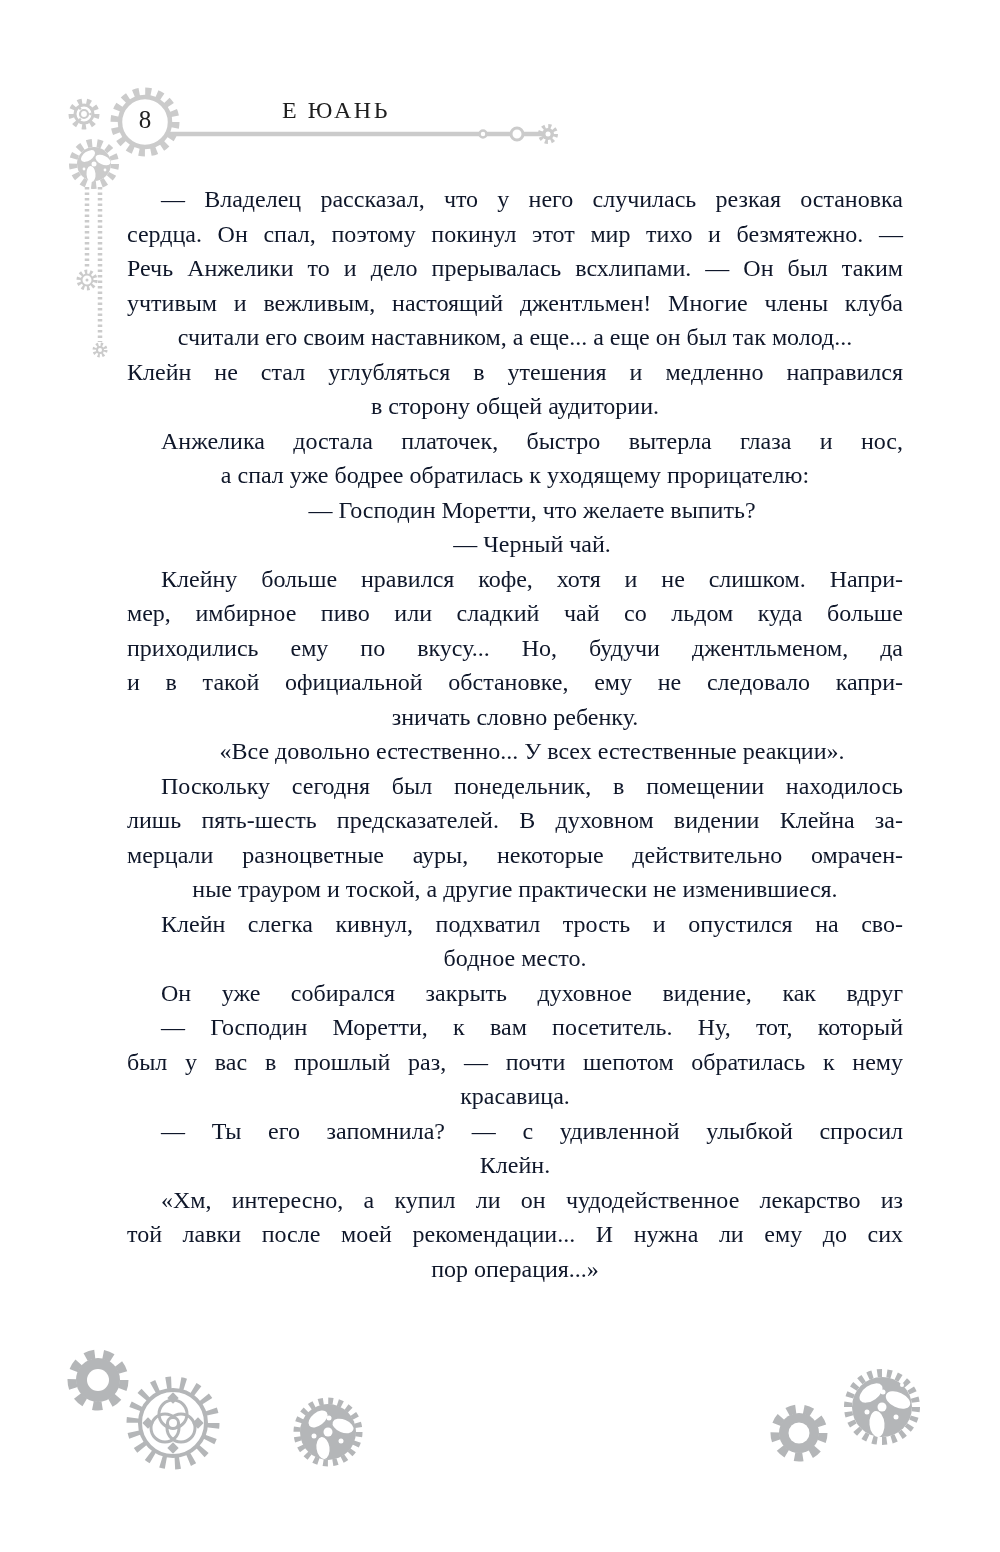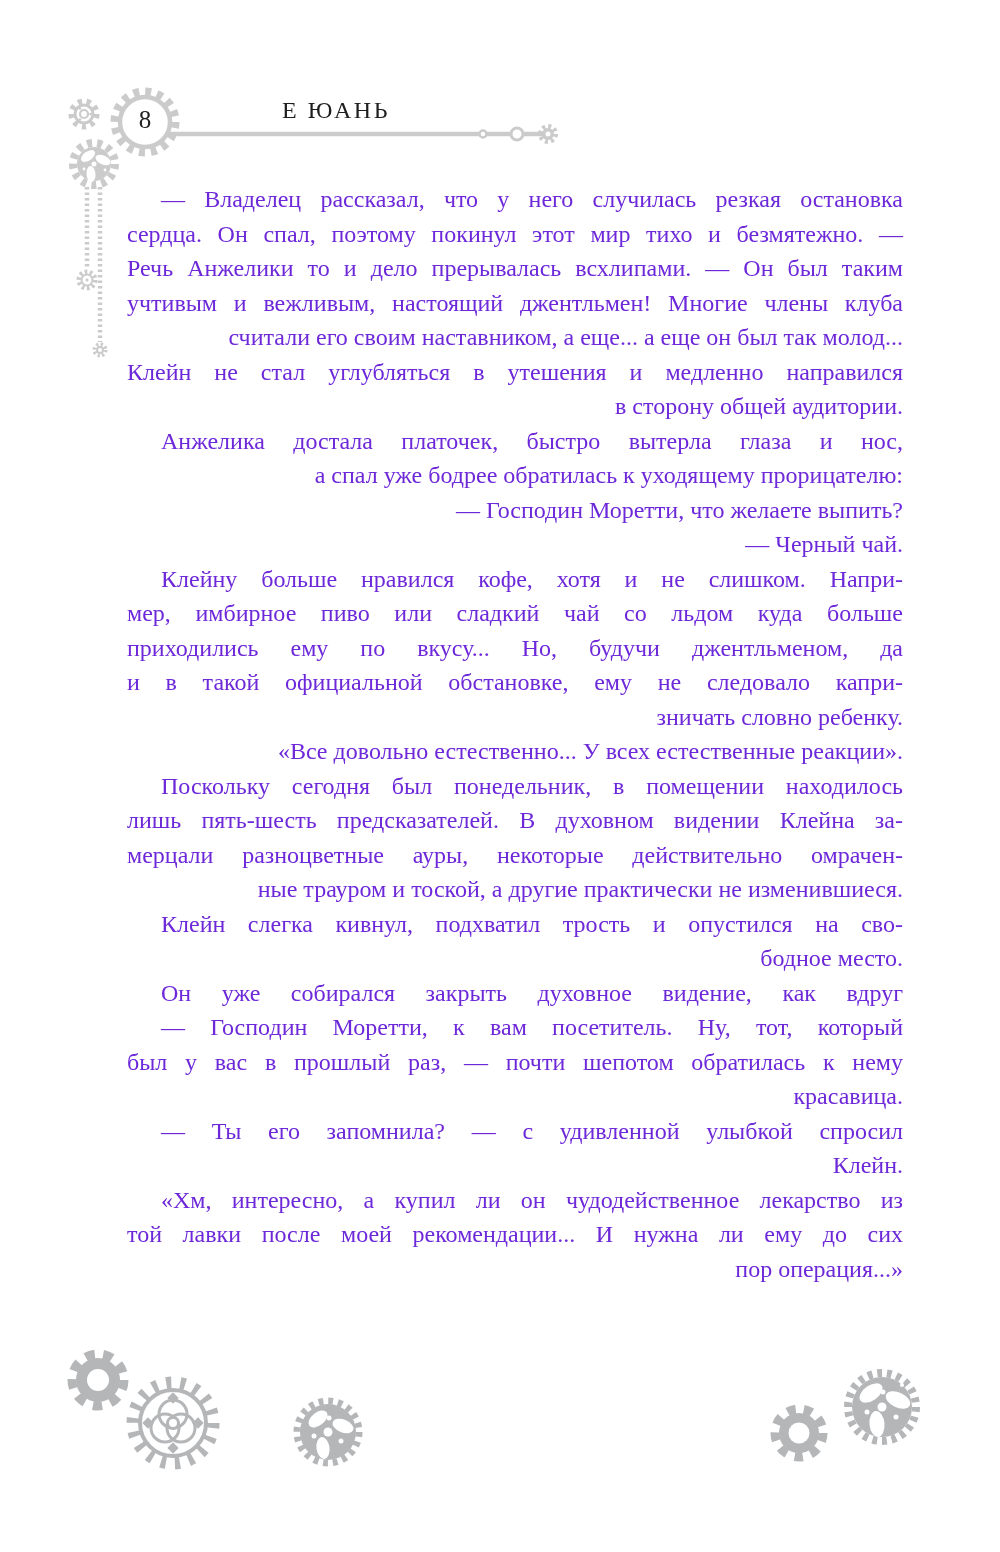--- a/index.html
+++ b/index.html
@@ -25,24 +25,24 @@
     left:128px;top:106px;width:34px;
     text-align:center;
     font-size:25px;
     color:#222222;
   }
   .text-column{
     position:absolute;
     left:127px;top:182px;width:776px;
     font-size:24px;
     line-height:34.5px;
-    color:#6d28d9;
+    color:#0f172a;
   }
   .para{margin:0;}
-  .line{text-align:right;}
+  .line{text-align:center;}
   .line.just{text-align:justify;text-align-last:justify;}
   .line.first{text-indent:34px;}
 </style>
 </head>
 <body>
 
 <div class="page">
 
   <svg class="ornament" style="left:40px;top:65px;" width="530" height="300" viewBox="0 0 530 300">
     <g stroke="#cbcbcb" fill="none">

